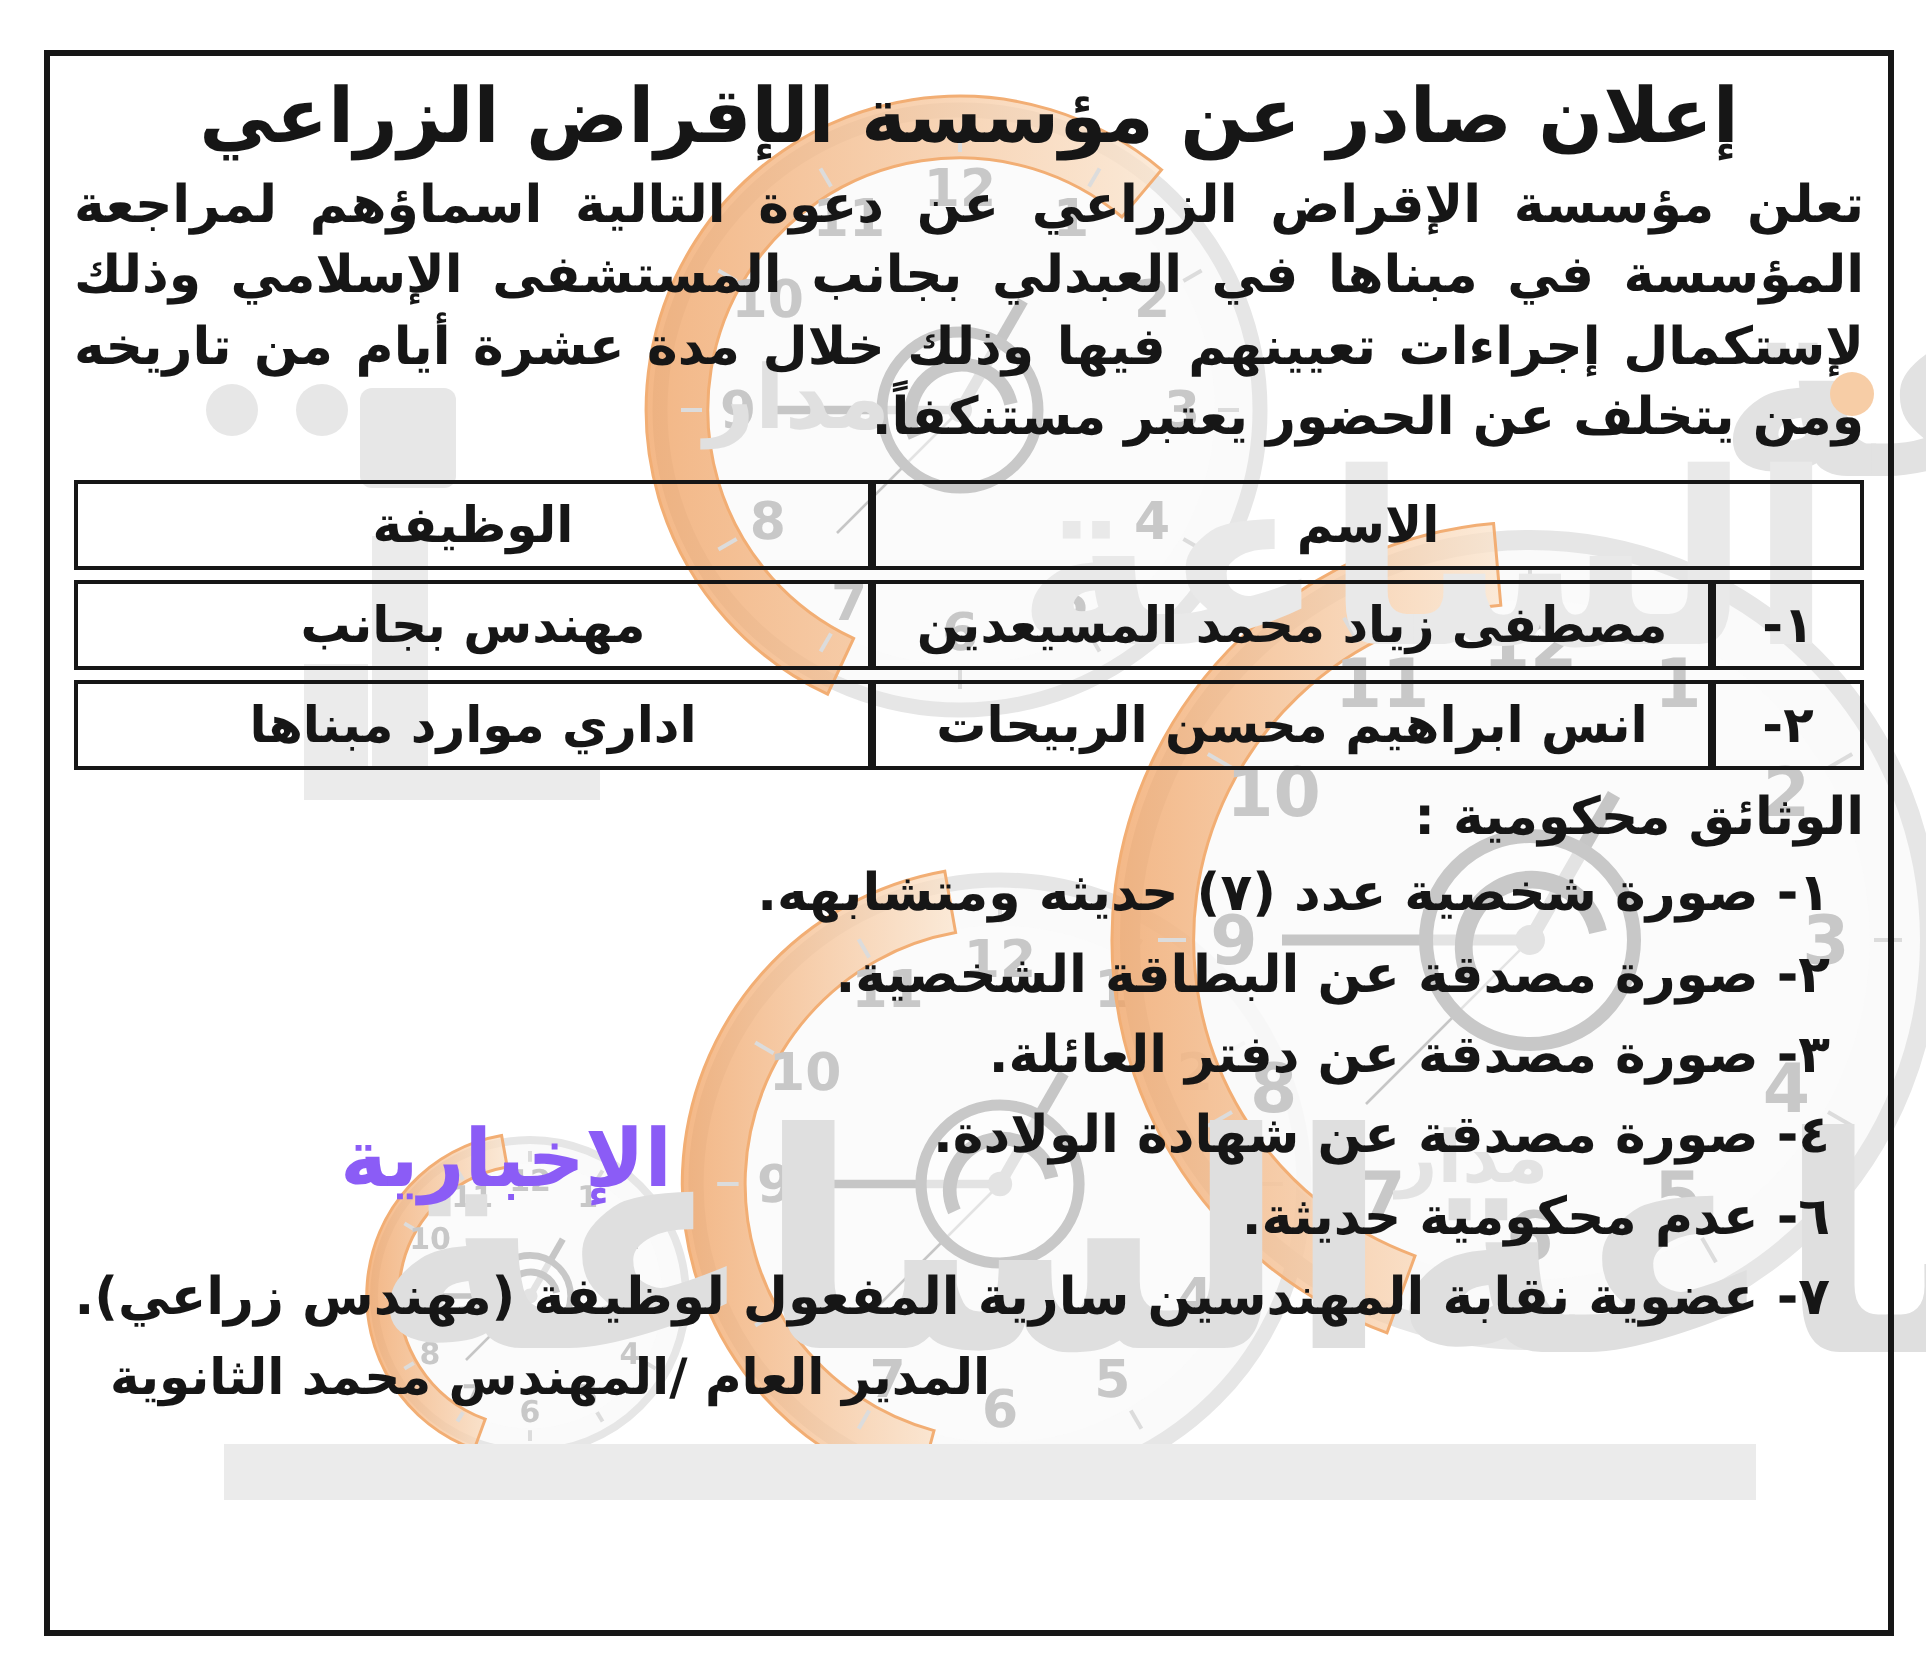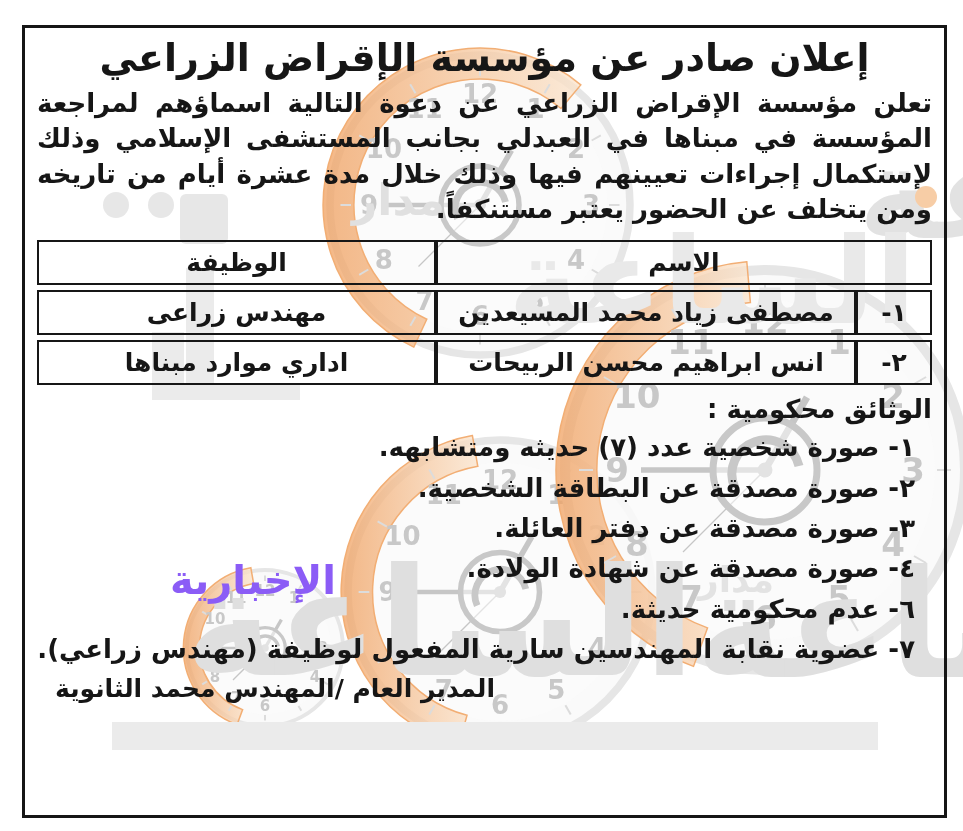--- a/index.html
+++ b/index.html
@@ -230,21 +230,21 @@
           <col>
       </colgroup>
       <tbody>
           <tr>
         <th colspan="2">الاسم</th>
         <th>الوظيفة</th>
       </tr>
       <tr>
         <td>١-</td>
         <td>مصطفى زياد محمد المسيعدين</td>
-        <td>مهندس زراعى</td>
+        <td>مهندس بجانب</td>
       </tr>
       <tr>
         <td>٢-</td>
         <td>انس ابراهيم محسن الربيحات</td>
         <td>اداري موارد مبناها</td>
       </tr>
     </tbody>
       </table>
 
     <div class="docs">

